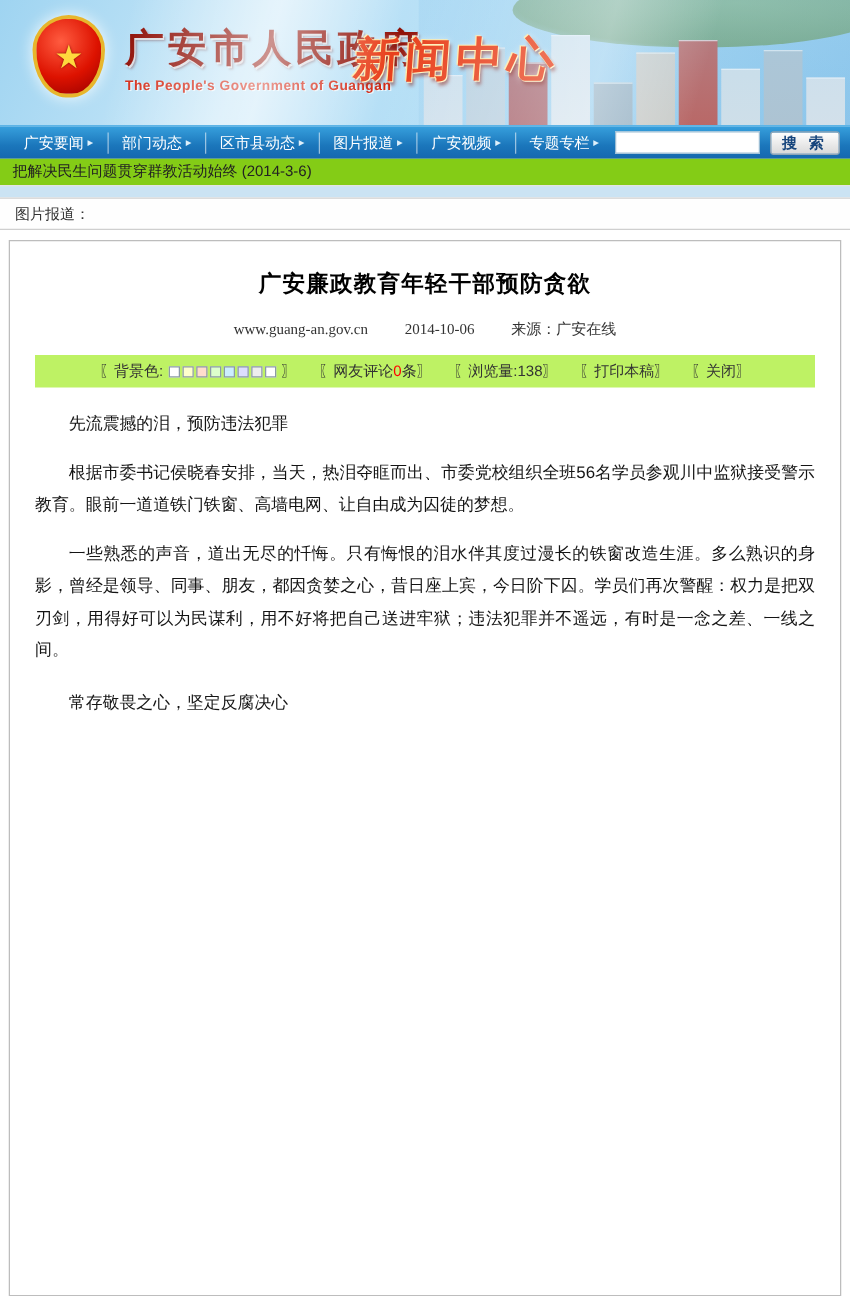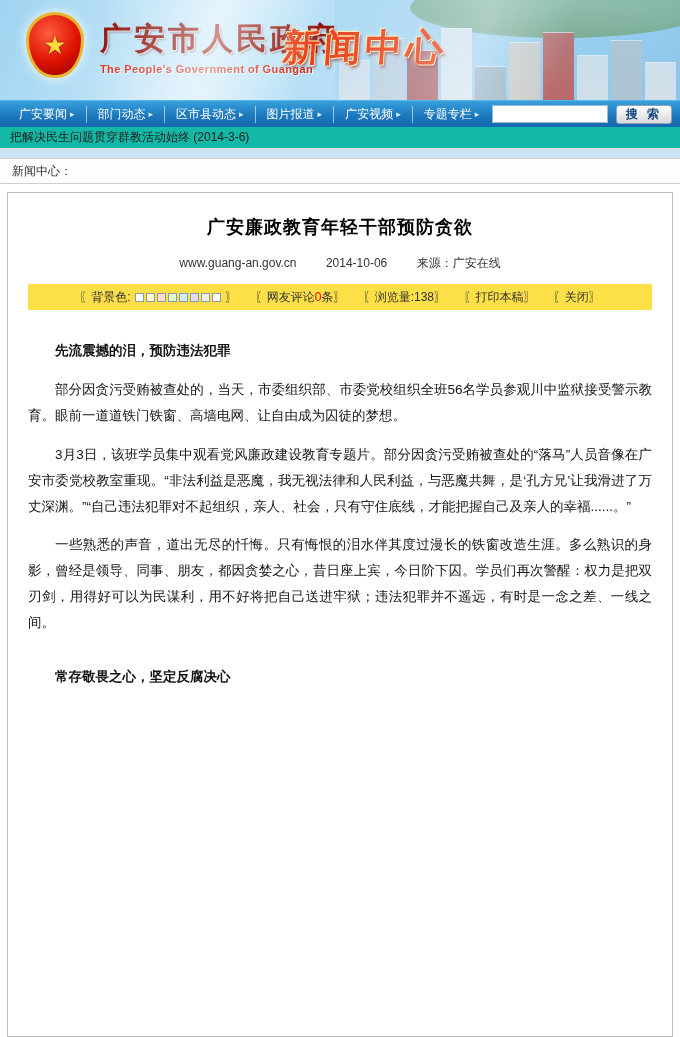--- a/index.html
+++ b/index.html
@@ -41,50 +41,50 @@
   .nav-item { color:#fff; font-size:12px; padding:0 11px; cursor:pointer; white-space:nowrap;
     border-right:1px solid rgba(255,255,255,.55); display:flex; align-items:center; gap:3px; text-decoration:none; }
   .nav-item:last-of-type { border-right:none; }
   .nav-arrow { font-size:9px; color:#dff0fb; }
   .searchbox { margin-left:auto; display:flex; align-items:center; gap:8px; }
   .search-input { width:116px; height:18px; border:1px solid #9bbdd4; background:#fff; font-size:12px; padding:0 4px; }
   .search-btn { height:19px; padding:0 9px; font-size:12px; font-weight:bold; color:#17457c;
     background:linear-gradient(#fefefe,#d9d9d9); border:1px solid #8fa4b5; border-radius:3px; cursor:pointer; letter-spacing:3px; }
 
   
-  .ticker { height:22px; background:#14b8a6; border-bottom:1px solid #e3e3e3; display:flex; align-items:center;
+  .ticker { height:22px; background:#84cc16; border-bottom:1px solid #e3e3e3; display:flex; align-items:center;
     padding:0 10px; font-size:12px; color:#222; }
   .ticker-link { color:#222; text-decoration:none; margin-right:14px; cursor:pointer; white-space:nowrap; }
   .ticker-link.u { text-decoration:underline; }
 
   .blueband { height:9px; background:#cbe3f3; }
 
   
   .crumbbar { height:26px; background:#fefefe; border-top:1px solid #cfcfcf; border-bottom:1px solid #cfcfcf;
     display:flex; align-items:center; padding:0 12px; font-size:12px; color:#333; }
   .crumb-link { color:#333; cursor:pointer; text-decoration:none; }
   .crumb-sep { margin:0 6px; color:#555; }
   .gap8 { height:8px; background:#fff; }
 
   
   .content { flex:1; margin:0 7px; border:1px solid #bdbdbd; background:#fff;
     padding:14px 20px 10px; overflow:hidden; }
   .art-title { text-align:center; font-size:18px; font-weight:bold; color:#000; margin:8px 0 16px; letter-spacing:1px; }
   .meta { text-align:center; font-size:12px; color:#333; margin-bottom:12px; }
-  .meta span { margin:0 13px; }
-  .toolbar { background:#fde047; padding:5px 0 4px; text-align:center; font-size:12px; color:#333; margin-bottom:6px; }
+  .meta span { margin:0 13px;font-family:Liberation Serif, serif; }
+  .toolbar { background:#bef264; padding:5px 0 4px; text-align:center; font-size:12px; color:#333; margin-bottom:6px; }
   .tgroup { margin:0 7px; white-space:nowrap; }
   .tgroup .lk { cursor:pointer; }
   .swatch { display:inline-block; width:9px; height:9px; border:1px solid #8b9aa6; margin:0 1px;
     vertical-align:-1px; cursor:pointer; }
   .red { color:#f00; }
 
   .art-body { font-size:13.5px; color:#141414; }
   .art-body p { line-height:1.92; text-indent:2em; text-align:justify; margin:13px 0; }
-  .art-body p.sub { font-weight:bold; margin:28px 0 4px; }
+  .art-body p.sub { font-weight:normal; margin:16px 0 4px; }
 </style>
 </head>
 <body>
 
 <div class="page">
 
   <div class="banner">
     <div class="city">
       <div class="hill"></div>
       <div class="blds">
@@ -128,21 +128,21 @@
     </span>
   </div>
 
   <div class="ticker">
       <a class="ticker-link">把解决民生问题贯穿群教活动始终 (2014-3-6)</a>
     </div>
 
   <div class="blueband"></div>
 
   <div class="crumbbar">
-    <span>新闻中心：</span>
+    <span>图片报道：</span>
   </div>
 
   <div class="gap8"></div>
 
   <div class="content">
     <div class="art-title">广安廉政教育年轻干部预防贪欲</div>
     <div class="meta">
       <span>www.guang-an.gov.cn</span>
       <span>2014-10-06</span>
       <span>来源：广安在线</span>
@@ -153,19 +153,18 @@
         <span id="swatches"><span class="swatch" style="background: rgb(255, 255, 255);"></span><span class="swatch" style="background: rgb(255, 255, 204);"></span><span class="swatch" style="background: rgb(255, 221, 204);"></span><span class="swatch" style="background: rgb(221, 255, 204);"></span><span class="swatch" style="background: rgb(204, 238, 255);"></span><span class="swatch" style="background: rgb(221, 221, 255);"></span><span class="swatch" style="background: rgb(238, 238, 238);"></span><span class="swatch" style="background: rgb(255, 255, 255);"></span></span>
         <span>〗</span></span>
       <span class="tgroup"><span>〖</span><span class="lk"><span>网友评论</span><span class="red">0</span><span>条</span></span><span>〗</span></span>
       <span class="tgroup"><span>〖</span><span>浏览量:138</span><span>〗</span></span>
       <span class="tgroup"><span>〖</span><span class="lk">打印本稿</span><span>〗</span></span>
       <span class="tgroup"><span>〖</span><span class="lk">关闭</span><span>〗</span></span>
     </div>
 
     <div class="art-body" id="art-body">
         <p class="sub">先流震撼的泪，预防违法犯罪</p>
-        <p class="bp">部分因贪污受贿被查处的，当天，市委组织部、市委党校组织全班56名学员参观川中监狱接受警示教育。眼前一道道铁门铁窗、高墙电网、让自由成为囚徒的梦想。</p>
-        <p class="bp">3月3日，该班学员集中观看党风廉政建设教育专题片。部分因贪污受贿被查处的“落马”人员音像在广安市委党校教室重现。“非法利益是恶魔，我无视法律和人民利益，与恶魔共舞，是‘孔方兄’让我滑进了万丈深渊。”“自己违法犯罪对不起组织，亲人、社会，只有守住底线，才能把握自己及亲人的幸福......。”</p>
+        <p class="bp">根据市委书记侯晓春安排，当天，热泪夺眶而出、市委党校组织全班56名学员参观川中监狱接受警示教育。眼前一道道铁门铁窗、高墙电网、让自由成为囚徒的梦想。</p>
         <p class="bp">一些熟悉的声音，道出无尽的忏悔。只有悔恨的泪水伴其度过漫长的铁窗改造生涯。多么熟识的身影，曾经是领导、同事、朋友，都因贪婪之心，昔日座上宾，今日阶下囚。学员们再次警醒：权力是把双刃剑，用得好可以为民谋利，用不好将把自己送进牢狱；违法犯罪并不遥远，有时是一念之差、一线之间。</p>
         <p class="sub">常存敬畏之心，坚定反腐决心</p>
       </div>
   </div>
 </div>
 
 </body></html>

